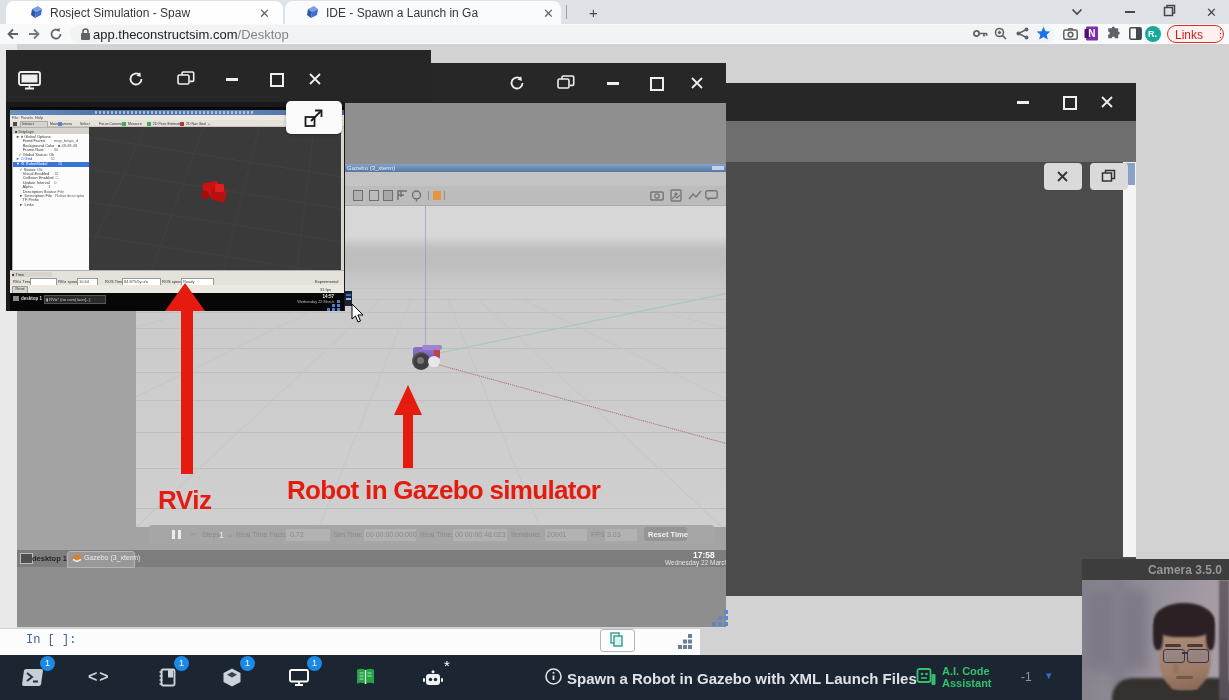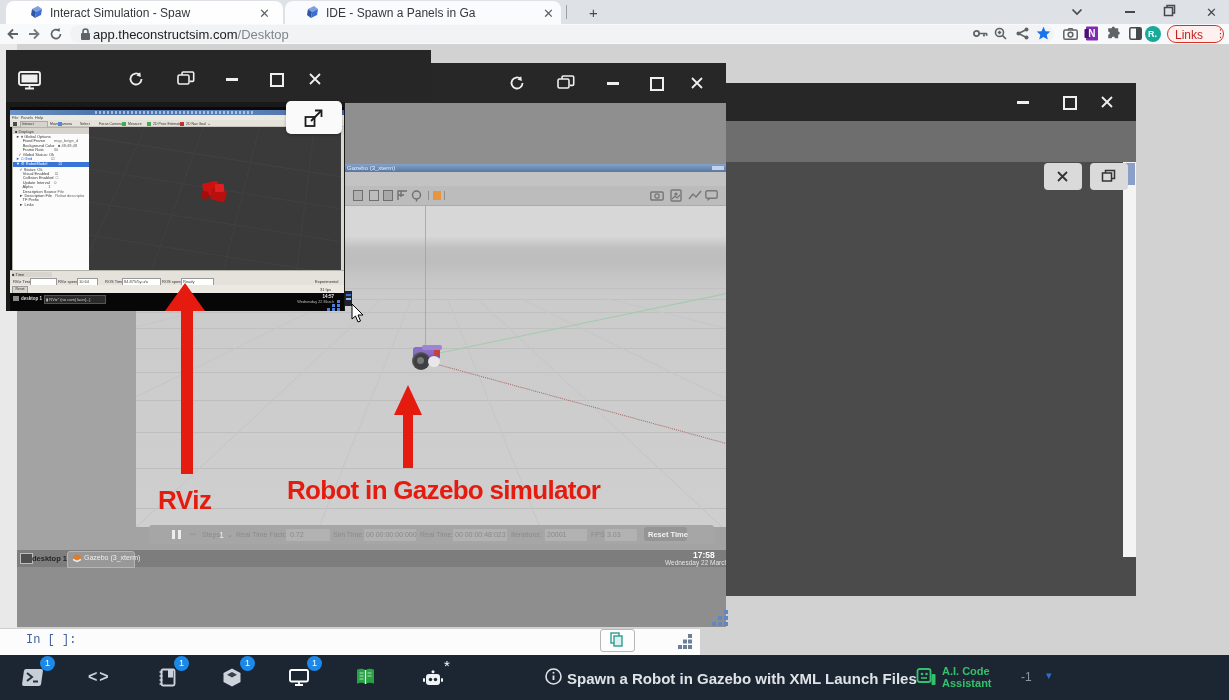--- a/index.html
+++ b/index.html
@@ -20,22 +20,22 @@
   <svg class="ic" style="left:29px;top:5px;" width="15" height="15" viewBox="0 0 15 15">
       <polygon points="3,4 9,1 13,4 7,7" fill="#7b9fe0"></polygon>
       <polygon points="3,4 7,7 6,13 2,10" fill="#2f55a4"></polygon>
       <polygon points="7,7 13,4 12,10 6,13" fill="#3f6fd0"></polygon>
     </svg>
   <svg class="ic" style="left:305px;top:5px;" width="15" height="15" viewBox="0 0 15 15">
       <polygon points="3,4 9,1 13,4 7,7" fill="#7b9fe0"></polygon>
       <polygon points="3,4 7,7 6,13 2,10" fill="#2f55a4"></polygon>
       <polygon points="7,7 13,4 12,10 6,13" fill="#3f6fd0"></polygon>
     </svg>
-  <div class="abs" style="left:50px;top:6px;width:210px;height:13px;font-size:12px;color:#34383c;white-space:nowrap;overflow:hidden;">Interact Simulation - Spaw</div>
-  <div class="abs" style="left:326px;top:6px;width:200px;height:13px;font-size:12px;color:#34383c;white-space:nowrap;overflow:hidden;">IDE - Spawn a Panels in Ga</div>
+  <div class="abs" style="left:50px;top:6px;width:210px;height:13px;font-size:12px;color:#34383c;white-space:nowrap;overflow:hidden;">Rosject Simulation - Spaw</div>
+  <div class="abs" style="left:326px;top:6px;width:200px;height:13px;font-size:12px;color:#34383c;white-space:nowrap;overflow:hidden;">IDE - Spawn a Launch in Ga</div>
   <div class="abs" style="left:259px;top:6px;font-size:13px;color:#5f6368;">✕</div>
   <div class="abs" style="left:543px;top:6px;font-size:13px;color:#5f6368;">✕</div>
   <div class="abs" style="left:566px;top:5px;width:1px;height:14px;background:#9aa0a6;"></div>
   <div class="abs" style="left:589px;top:4px;font-size:15px;color:#45494d;">+</div>
 
   <svg class="ic" style="left:1071px;top:8px;" width="12" height="8" viewBox="0 0 12 8">
       <path d="M1.5 1.5L6 6l4.5-4.5" stroke="#45494d" stroke-width="1.7" fill="none"></path>
     </svg>
   <div class="abs" style="left:1125px;top:11px;width:10px;height:2px;background:#45494d;"></div>
   <svg class="ic" style="left:1163px;top:4px;" width="13" height="13" viewBox="0 0 13 13">
@@ -509,14 +509,44 @@
         <circle cx="6" cy="8" r="1.3" fill="#34c06c"></circle>
         <circle cx="10.5" cy="8" r="1.3" fill="#34c06c"></circle>
         <path d="M5 12h6" stroke="#34c06c" stroke-width="1.6"></path>
         <rect x="15.5" y="8" width="4" height="11" rx="1" fill="#34c06c"></rect>
       </svg>
     <div class="abs" style="left:942px;top:11px;font-size:11px;font-weight:bold;color:#34c06c;line-height:11.5px;">A.I. Code<br>Assistant</div>
     <div class="abs" style="left:1021px;top:15px;font-size:12px;color:#8b95a0;">-1</div>
     <div class="abs" style="left:1046px;top:14px;font-size:11px;color:#2f6fd0;">▾</div>
   </div>
 
+  <div class="abs" id="webcam" style="left:1082px;top:559px;width:147px;height:141px;background:#3d3d3d;">
+    <div class="abs" style="left:0;top:0;width:147px;height:21px;background:#3d3d3d;"></div>
+    <div class="abs" style="right:7px;top:4px;font-size:12px;font-weight:bold;color:#979797;">Camera 3.5.0</div>
+    <div class="abs" id="video" style="left:0;top:21px;width:147px;height:120px;overflow:hidden;background:linear-gradient(100deg,#83808a 0%,#948f99 45%,#a39aa4 75%,#aaa1ab 100%);">
+      <div class="abs" style="left:5px;top:10px;width:60px;height:80px;background:#7e7a85;filter:blur(6px);"></div>
+      <div class="abs" style="left:30px;top:0;width:14px;height:120px;background:#847e8a;filter:blur(3px);"></div>
+
+      <div class="abs" style="left:30px;top:98px;width:117px;height:30px;background:#35312e;border-radius:20px 8px 0 0;filter:blur(1.5px);"></div>
+
+      <div class="abs" style="left:90px;top:95px;width:26px;height:14px;background:#96765f;filter:blur(1px);"></div>
+
+      <div class="abs" style="left:77px;top:32px;width:52px;height:78px;background:linear-gradient(170deg,#ab8b7a 25%,#a07e6a 70%,#8a6a58 95%);border-radius:46% 46% 40% 40%;filter:blur(0.8px);"></div>
+
+      <div class="abs" style="left:72px;top:23px;width:60px;height:34px;background:#2b2023;border-radius:50% 50% 35% 35%;filter:blur(0.8px);"></div>
+      <div class="abs" style="left:71px;top:38px;width:10px;height:32px;background:#2b2023;border-radius:40%;filter:blur(1px);"></div>
+      <div class="abs" style="left:124px;top:36px;width:9px;height:34px;background:#2b2023;border-radius:40%;filter:blur(1px);"></div>
+
+      <div class="abs" style="left:83px;top:64px;width:16px;height:3px;background:#4a3a33;border-radius:2px;filter:blur(0.7px);"></div>
+      <div class="abs" style="left:105px;top:64px;width:16px;height:3px;background:#4a3a33;border-radius:2px;filter:blur(0.7px);"></div>
+
+      <div class="abs" style="left:81px;top:69px;width:20px;height:12px;border:1.6px solid #333648;border-radius:3px;background:rgba(125,135,165,.3);"></div>
+      <div class="abs" style="left:105px;top:69px;width:20px;height:12px;border:1.6px solid #333648;border-radius:3px;background:rgba(125,135,165,.3);"></div>
+      <div class="abs" style="left:100px;top:72px;width:6px;height:2px;background:#333648;"></div>
+
+      <div class="abs" style="left:94px;top:96px;width:17px;height:3px;background:#7a5648;border-radius:2px;filter:blur(0.6px);"></div>
+      <div class="abs" style="left:91px;top:84px;width:6px;height:9px;background:#95745f;filter:blur(1px);"></div>
+
+      <div class="abs" style="left:137px;top:0;width:10px;height:120px;background:linear-gradient(#6a6068,#564e58);filter:blur(1px);"></div>
+    </div>
+  </div>
 
 </div>
 
 </body></html>

